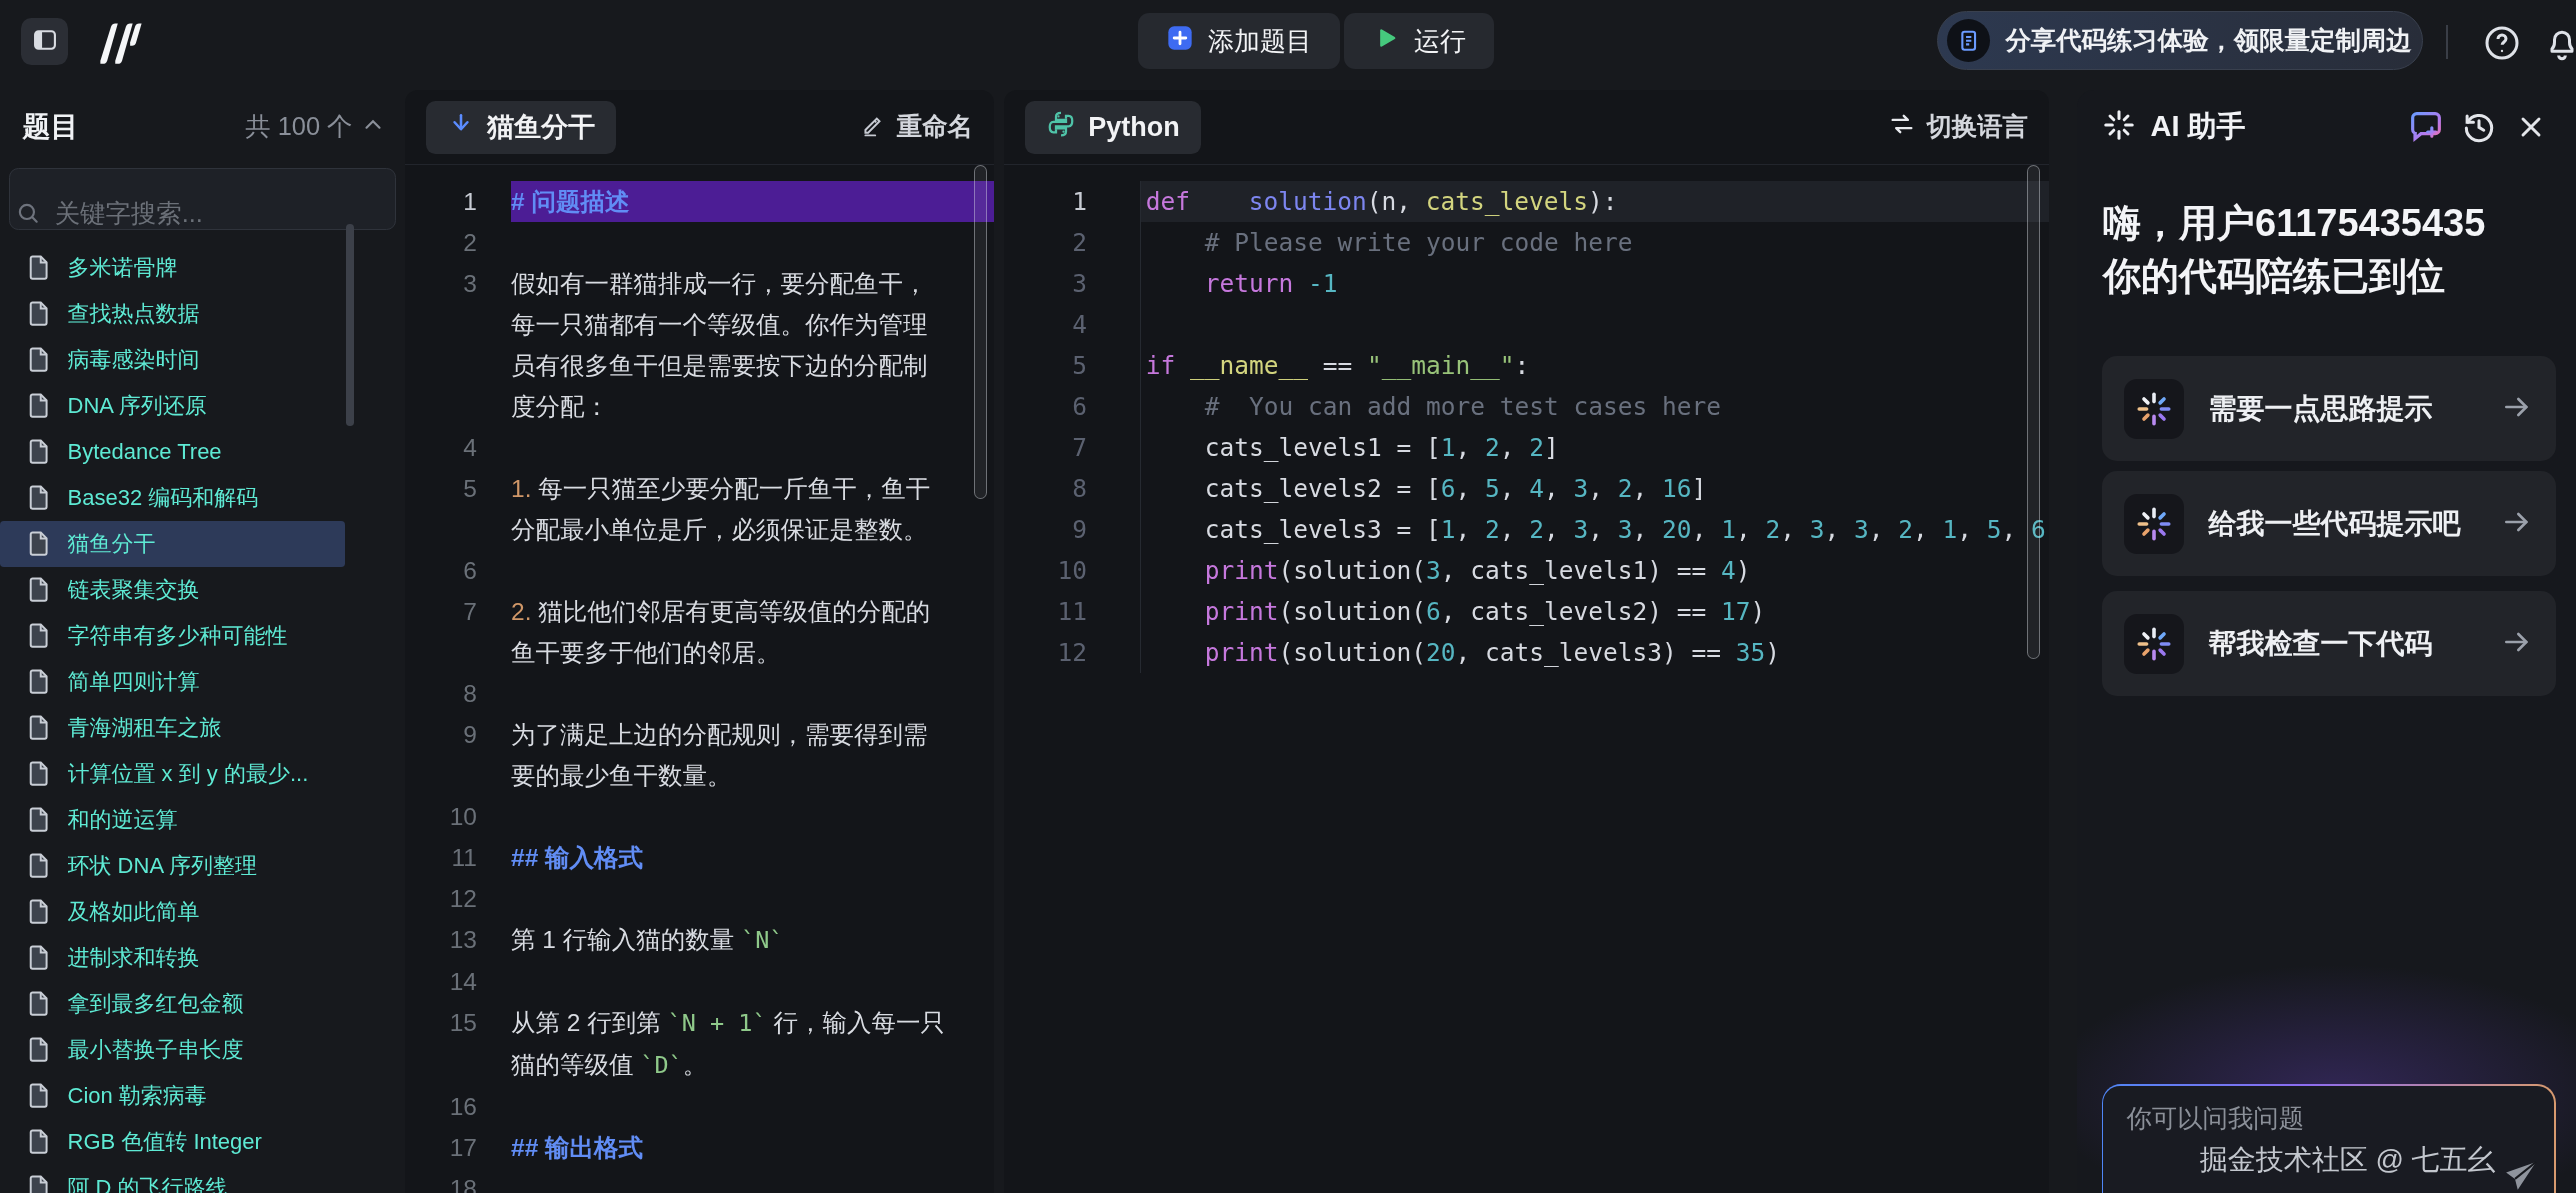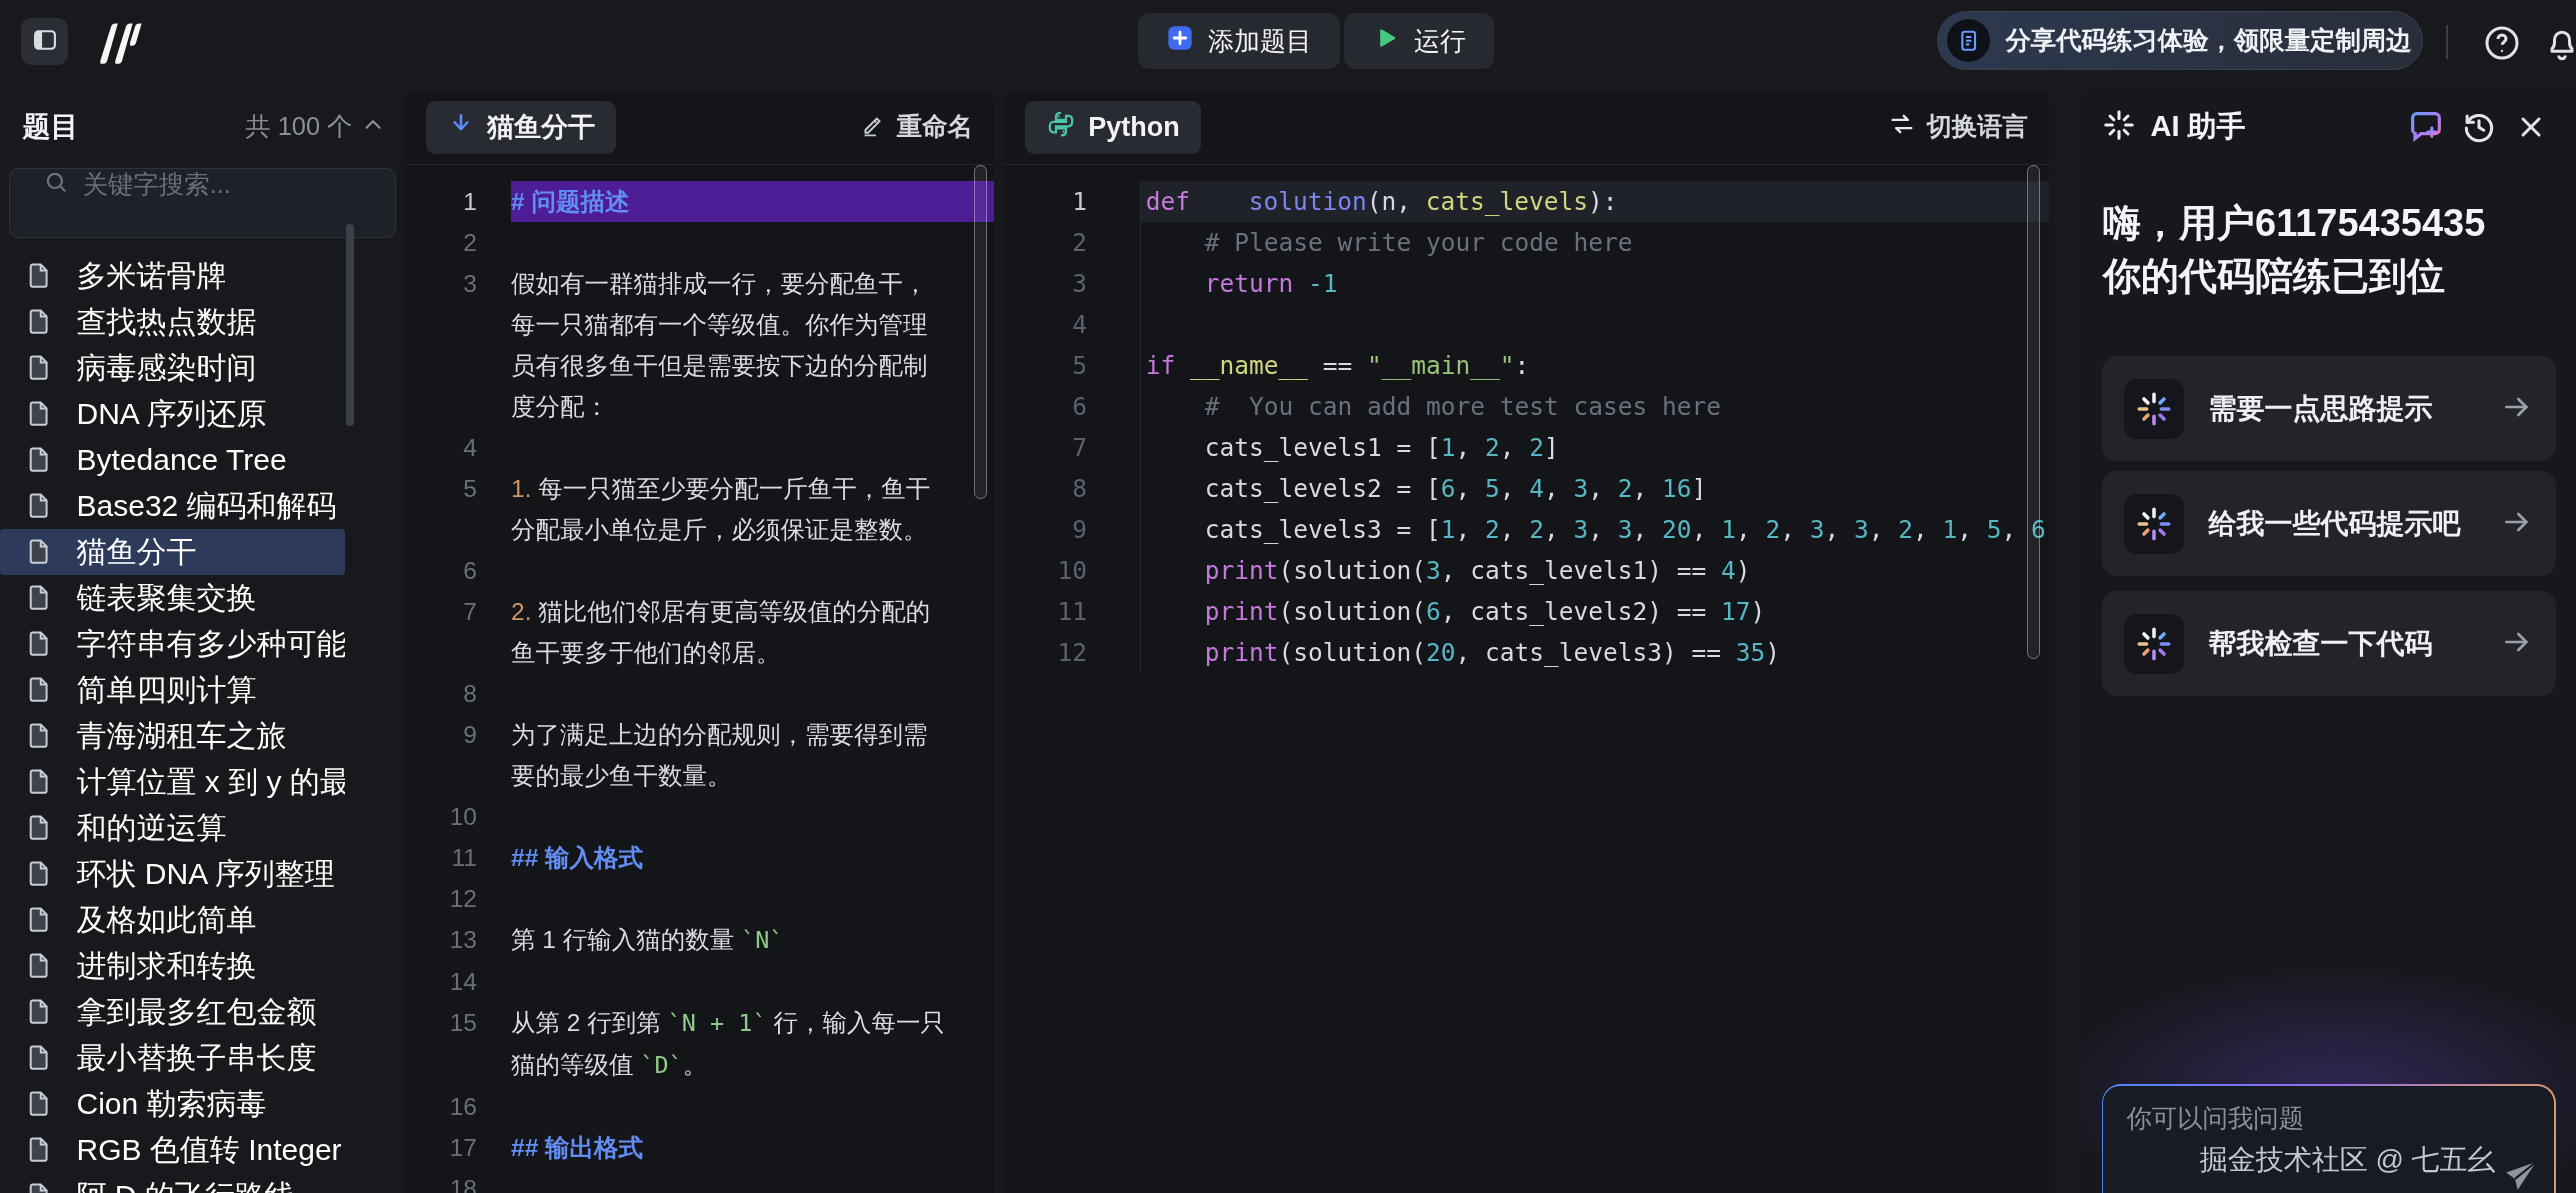--- a/index.html
+++ b/index.html
@@ -22,27 +22,27 @@
     background:linear-gradient(90deg,#2d3950,#282d39);border:0.9px solid #39404e;box-sizing:border-box;
     display:flex;align-items:center;gap:15px;padding:0 9.4px;font-size:25.4px;font-weight:700;color:#f0f2f5;cursor:pointer;}
   .banner-ico{width:43px;height:43px;border-radius:50%;background:#0e1117;display:flex;align-items:center;justify-content:center;flex:none;}
   .tb-divider{position:absolute;left:2446px;top:24.5px;width:1.9px;height:34px;background:#3a3e47;}
   .tb-icon{position:absolute;top:22.6px;width:40px;height:40px;display:flex;align-items:center;justify-content:center;cursor:pointer;}
   
   .sidebar{position:absolute;left:0;top:83px;width:405px;bottom:0;}
   .side-head{display:flex;align-items:center;padding:24.5px 19px 0 22.6px;}
   .side-title{font-size:28px;font-weight:700;color:#f0f2f5;flex:1;}
   .side-count{font-size:25.4px;color:#8a8f99;margin-right:7.5px;}
-  .search{margin:22.6px 9.4px 0 9.4px;height:70px;border-radius:9.4px;background:#1e2127;border:0.9px solid #2f333b;
-    display:flex;align-items:flex-start;gap:11.3px;padding:0 33px;box-sizing:border-box;}
+  .search{margin:22.6px 9.4px 0 9.4px;height:62px;border-radius:9.4px;background:#1e2127;border:0.9px solid #2f333b;
+    display:flex;align-items:flex-end;gap:11.3px;padding:0 5px;box-sizing:border-box;}
   .search input{flex:1;background:transparent;border:none;outline:none;color:#c7ccd4;font-size:25.4px;font-family:"Liberation Sans",sans-serif;}
   .search input::placeholder{color:#6b7078;}
   .side-list{margin-top:15px;width:345px;}
   .side-item{height:46px;display:flex;align-items:center;padding-left:24.5px;cursor:pointer;border-radius:3.8px;}
-  .side-item .lbl{font-size:30px;color:#ffffff;margin-left:24px;white-space:nowrap;overflow:hidden;}
+  .side-item .lbl{font-size:22px;color:#5eead4;margin-left:15px;white-space:nowrap;overflow:hidden;}
   .side-item.selected{background:#2d3a59;}
   .side-scroll{position:absolute;left:346px;top:141px;width:7.5px;height:202px;border-radius:3.8px;background:#3c4049;}
   
   .panel{position:absolute;top:90px;bottom:0;background:#131519;border-radius:13px 13px 0 0;overflow:hidden;}
   .panel-desc{left:405px;width:589px;}
   .panel-code{left:1004px;width:1045px;}
   .p-head{height:75px;display:flex;align-items:center;padding:0 21px;border-bottom:0.9px solid #22252c;box-sizing:border-box;}
   .p-tab{height:53px;border-radius:9.4px;background:#282b31;display:flex;align-items:center;gap:12.2px;
     padding:0 21px;font-size:27px;font-weight:700;color:#f2f3f5;cursor:pointer;}
   .p-spacer{flex:1;}

